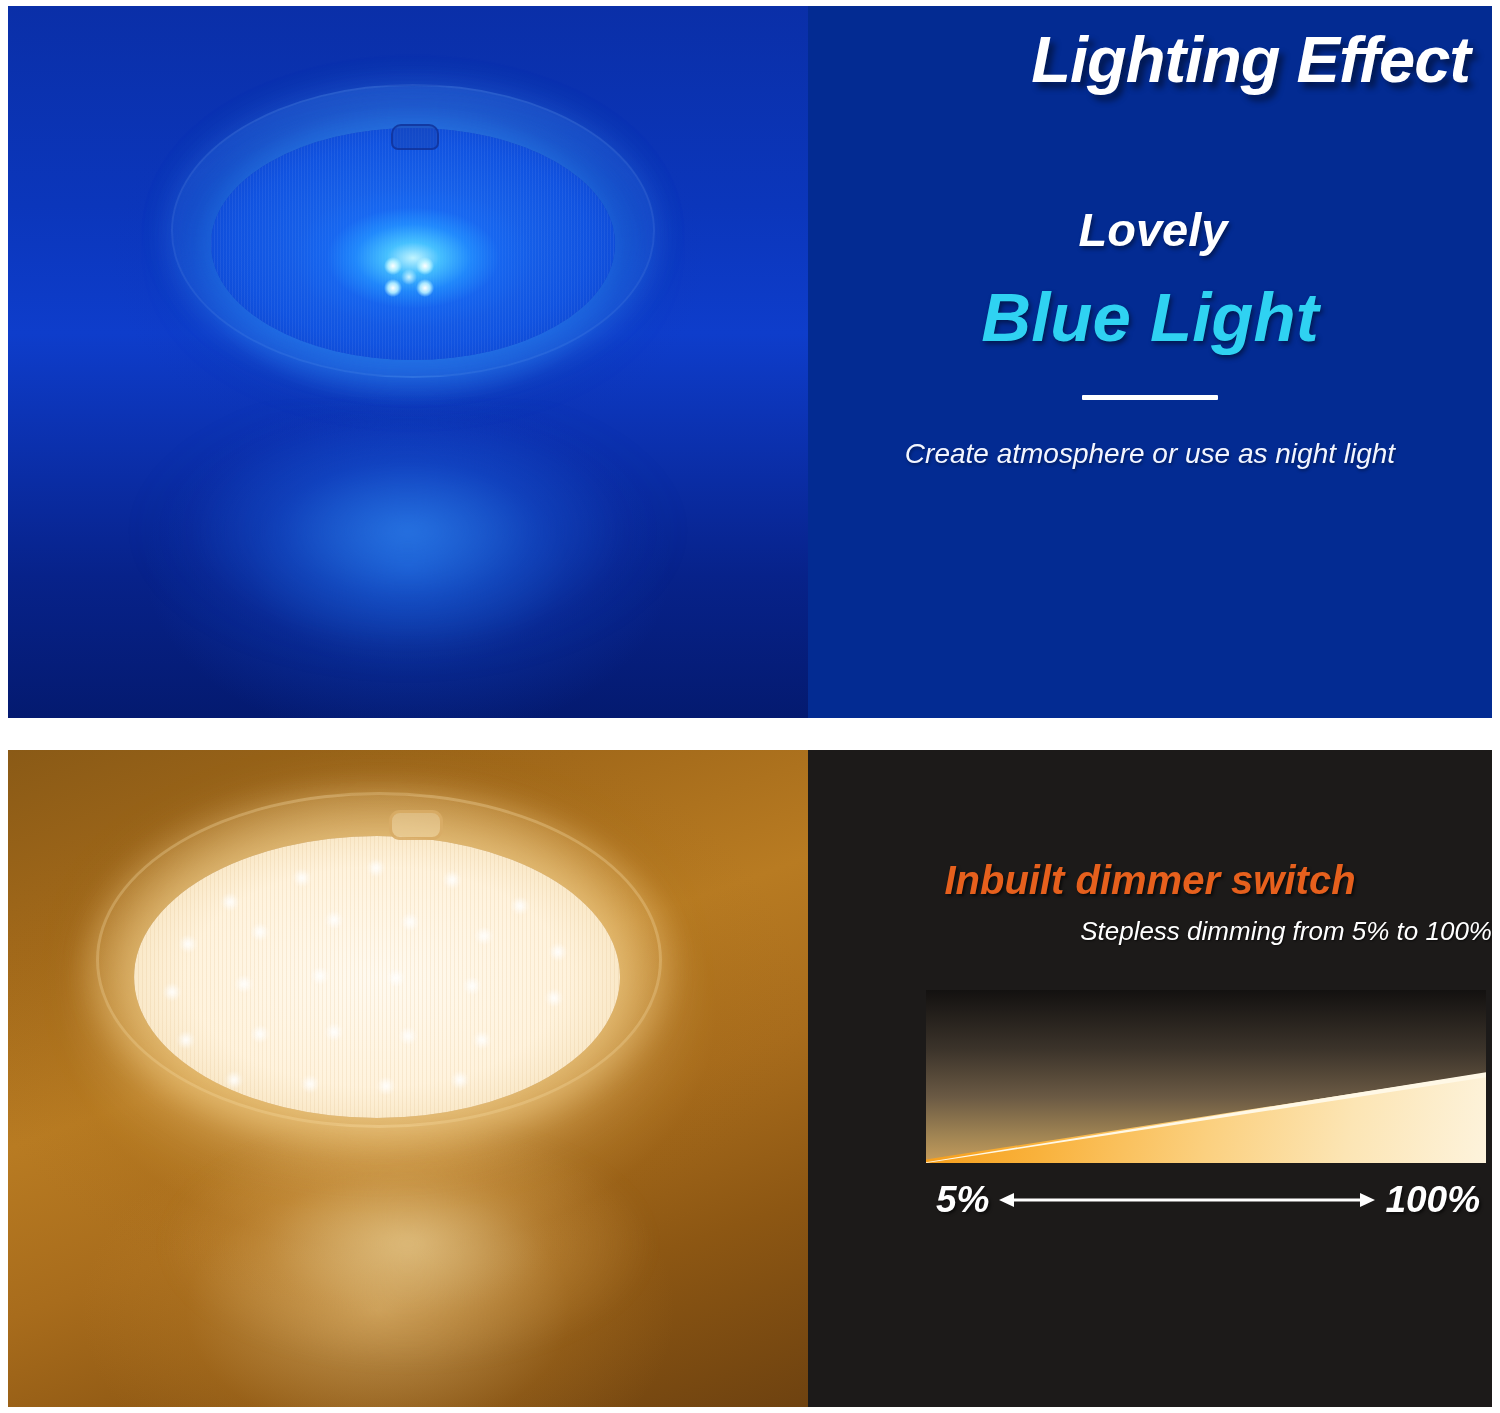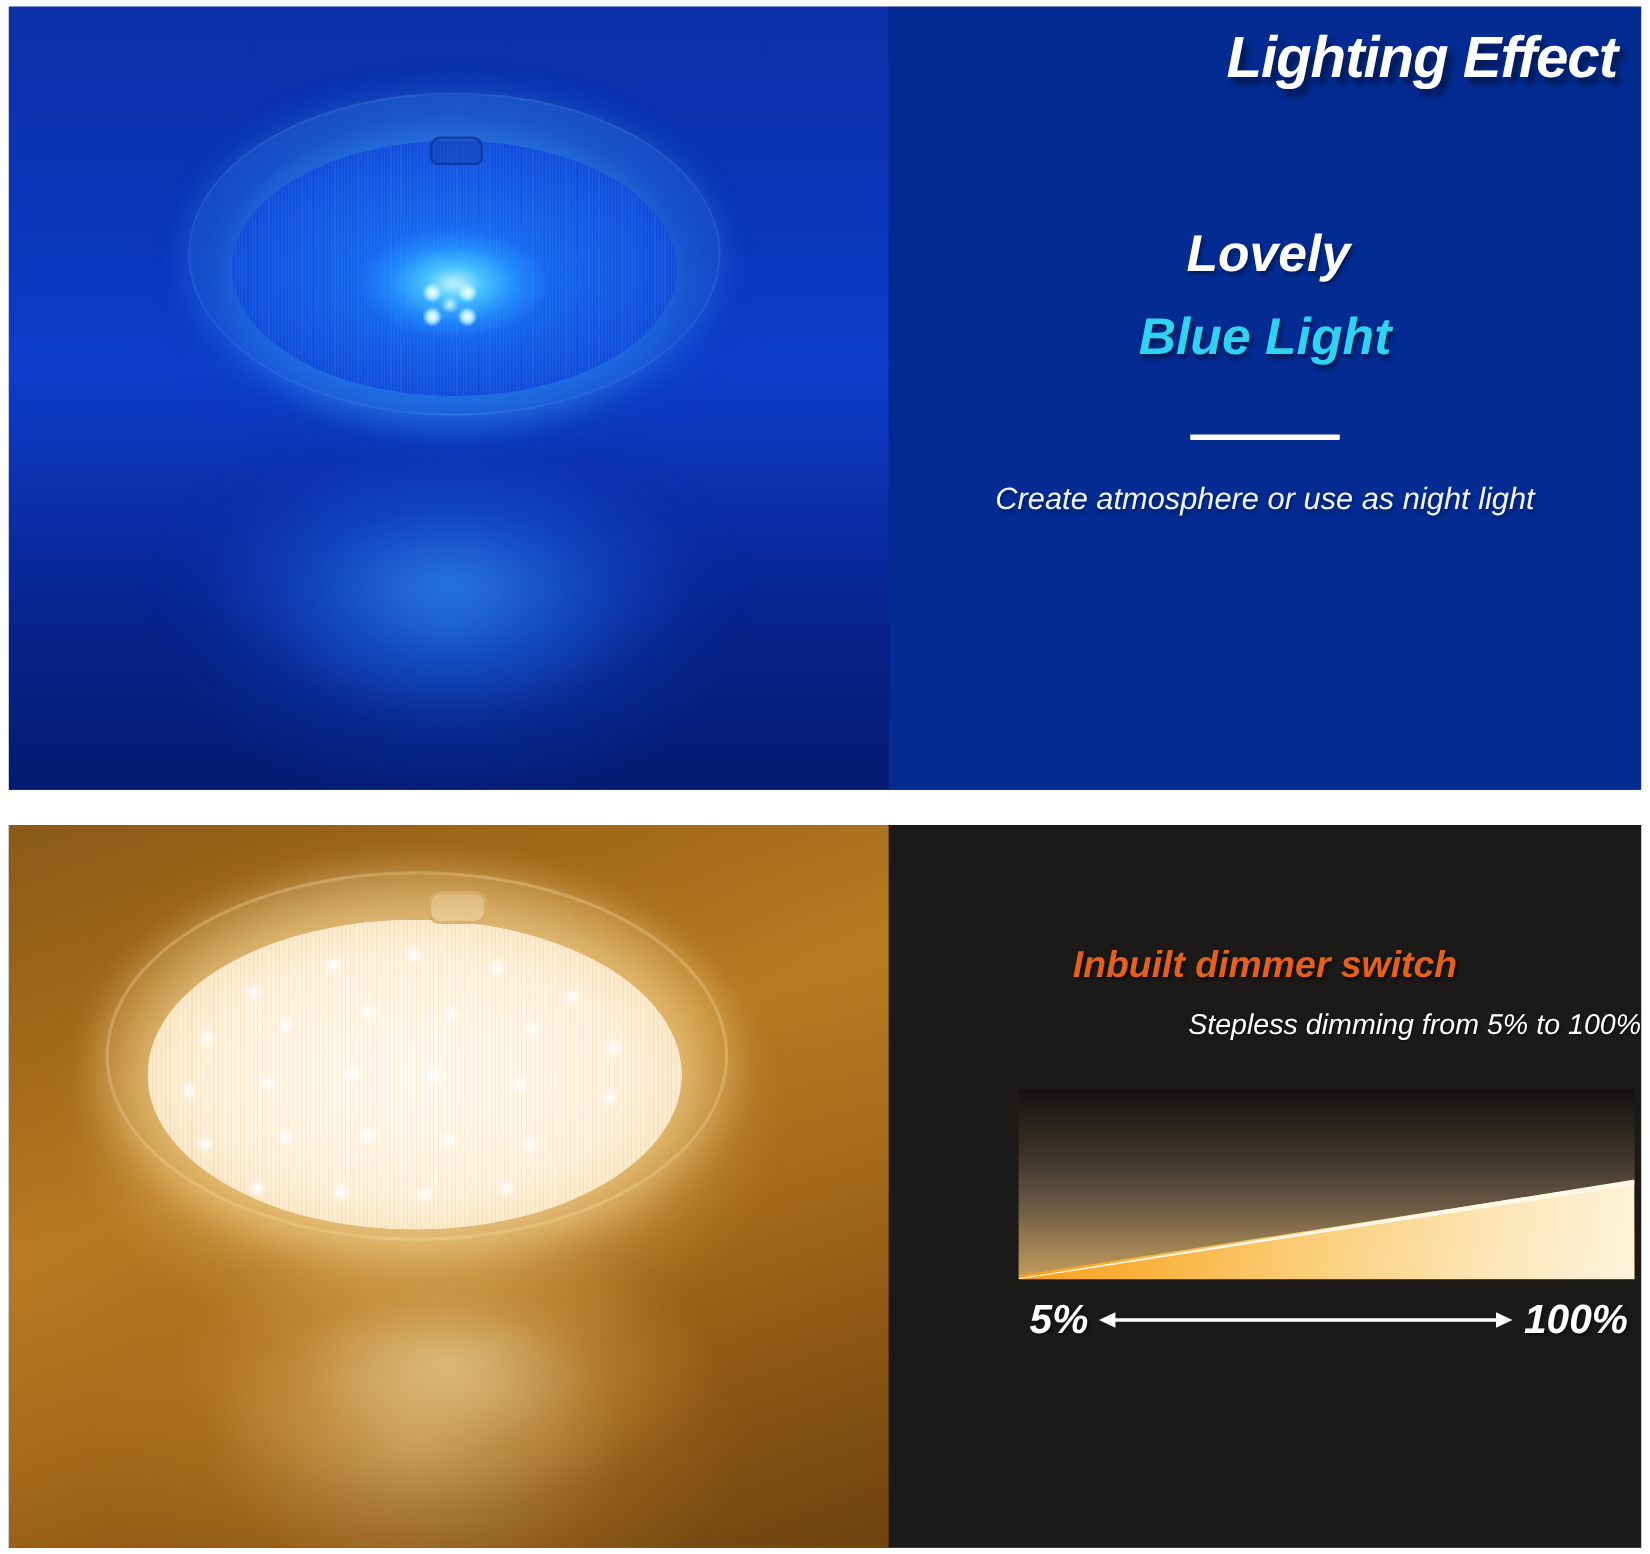--- a/index.html
+++ b/index.html
@@ -66,33 +66,33 @@
   }
   
   .top-textpane{
     position:absolute;left:800px;top:0;width:684px;height:712px;
     background:#032B92;
   }
   .title-lighting{
     position:absolute;left:0;top:16px;width:684px;
     text-align:right;padding-right:22px;box-sizing:border-box;
     color:#ffffff;
-    font-size:53px;font-weight:bold;font-style:italic;
+    font-size:65px;font-weight:bold;font-style:italic;
     letter-spacing:-1px;
     text-shadow:5px 6px 6px rgba(0,0,0,0.45);
     white-space:nowrap;
   }
   .lovely{
     position:absolute;left:0;top:196px;width:690px;text-align:center;
     color:#ffffff;font-size:47px;font-weight:bold;font-style:italic;
     text-shadow:2px 3px 4px rgba(0,0,0,0.40);
   }
   .blue-light{
     position:absolute;left:0;top:272px;width:684px;text-align:center;
-    color:#2FD2F2;font-size:47px;font-weight:bold;font-style:italic;
+    color:#2FD2F2;font-size:69px;font-weight:bold;font-style:italic;
     text-shadow:2px 3px 5px rgba(0,0,0,0.45);
   }
   .rule{
     position:absolute;left:342px;top:389px;width:136px;height:5px;
     transform:translateX(-50%);
     background:#ffffff;border-radius:1px;
   }
   .subtext{
     position:absolute;left:0;top:428px;width:684px;text-align:center;
     color:#f3f6ff;font-size:28px;font-style:italic;line-height:1.45;
@@ -170,21 +170,21 @@
     background:radial-gradient(ellipse 300px 150px at 50% 45%, rgba(255,235,180,0.55) 0%, rgba(230,180,100,0.24) 48%, rgba(0,0,0,0) 82%);
     filter:blur(8px);
   }
   
   .dark-pane{
     position:absolute;left:800px;top:0;width:684px;height:657px;
     background:#1C1A19;
   }
   .dimmer-title{
     position:absolute;left:0;top:108px;width:684px;text-align:center;
-    color:#E6601D;font-size:34px;font-weight:bold;font-style:italic;
+    color:#E6601D;font-size:40px;font-weight:bold;font-style:italic;
     text-shadow:2px 2px 3px rgba(0,0,0,0.6);
   }
   .dimmer-sub{
     position:absolute;left:0;top:166px;width:684px;text-align:right;
     color:#ffffff;font-size:26px;font-style:italic;
     text-shadow:1px 1px 2px rgba(0,0,0,0.6);
   }
   .grad-wrap{
     position:absolute;left:118px;top:240px;width:560px;height:173px;
   }

